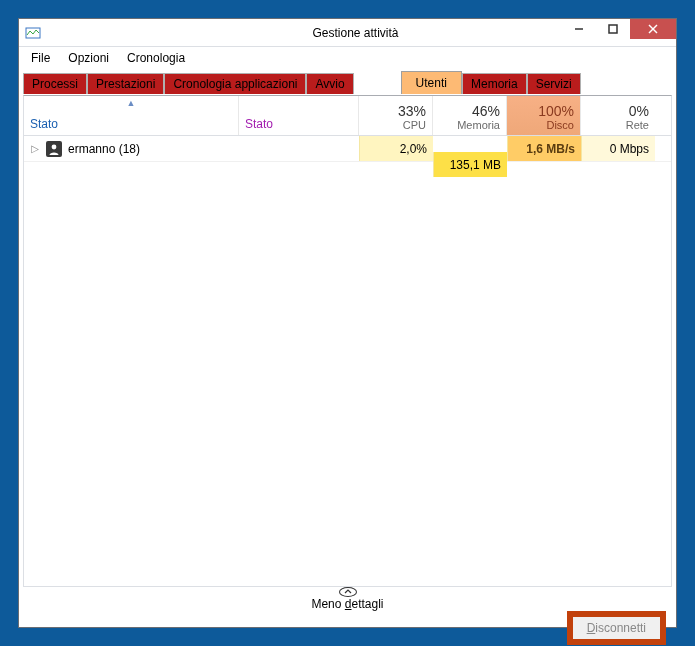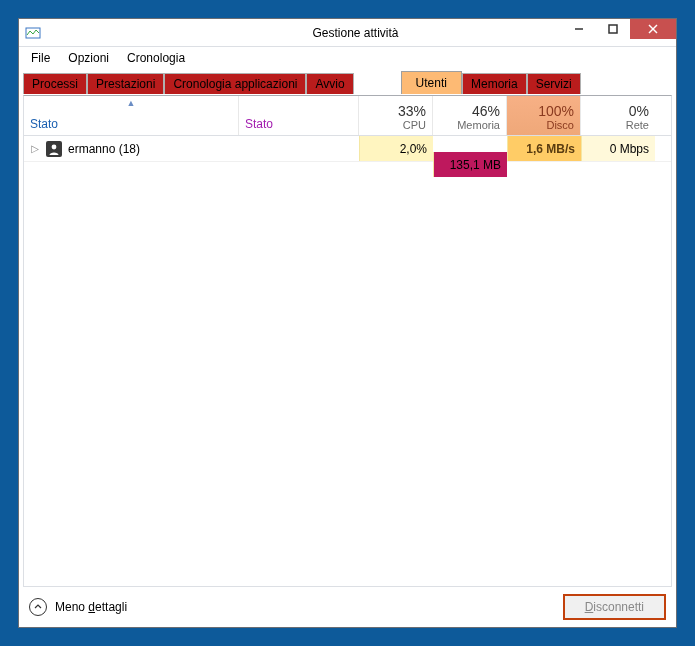--- a/index.html
+++ b/index.html
@@ -124,51 +124,52 @@
     height: 26px;
     align-items: center;
     border-bottom: 1px solid #f0f0f0;
     font-size: 12px;
   }
   .dcell { padding: 0 6px; height: 100%; display:flex; align-items:center; }
   .dcell.name { width: 215px; gap: 6px; }
   .dcell.state { width: 120px; }
   .dcell.metric { width: 74px; justify-content: flex-end; border-left: 1px solid #f4e7a3; }
   .dcell.cpu { background: #fff5c0; }
-  .dcell.mem { background: #be185d; margin-top: 32px; }
+  .dcell.mem { background: #fde047; margin-top: 32px; }
   .dcell.disk { background: #ffcc66; color: #5a3c10; font-weight: bold; }
   .dcell.net { background: #fff9da; }
   .expand-tri {
     width: 10px; color: #888; font-size: 10px;
     display:flex; justify-content:center;
   }
   .user-icon {
     width: 16px; height: 16px; background: #3a3a3a; border-radius: 2px;
     display:flex; align-items:center; justify-content:center;
   }
   .user-icon svg { width:12px; height:12px; }
   .filler { flex: 1; }
   .footer {
     height: 40px;
     border-top: none;
     display: flex;
     align-items: center;
     padding: 0 10px;
-    gap: 8px;
+    gap: 0;
+    flex-direction: column;
   }
   .footer .circle {
     width: 18px; height: 18px; border: 1px solid #333; border-radius: 50%;
     display:flex; align-items:center; justify-content:center; font-size:10px;
   }
   .footer .right { margin-left: auto; }
   .disconnect-btn {
-    border: 2px solid #c2410c;
+    border: 6px solid #c2410c;
     background: #f0f0f0;
     color: #888;
-    padding: 4px 20px;
+    padding: 4px 14px;
     font-size: 12px;
   }
   .underline-d { text-decoration: underline; }
 </style>
 </head>
 <body>
 
 <div class="window">
 
   <div class="titlebar">

